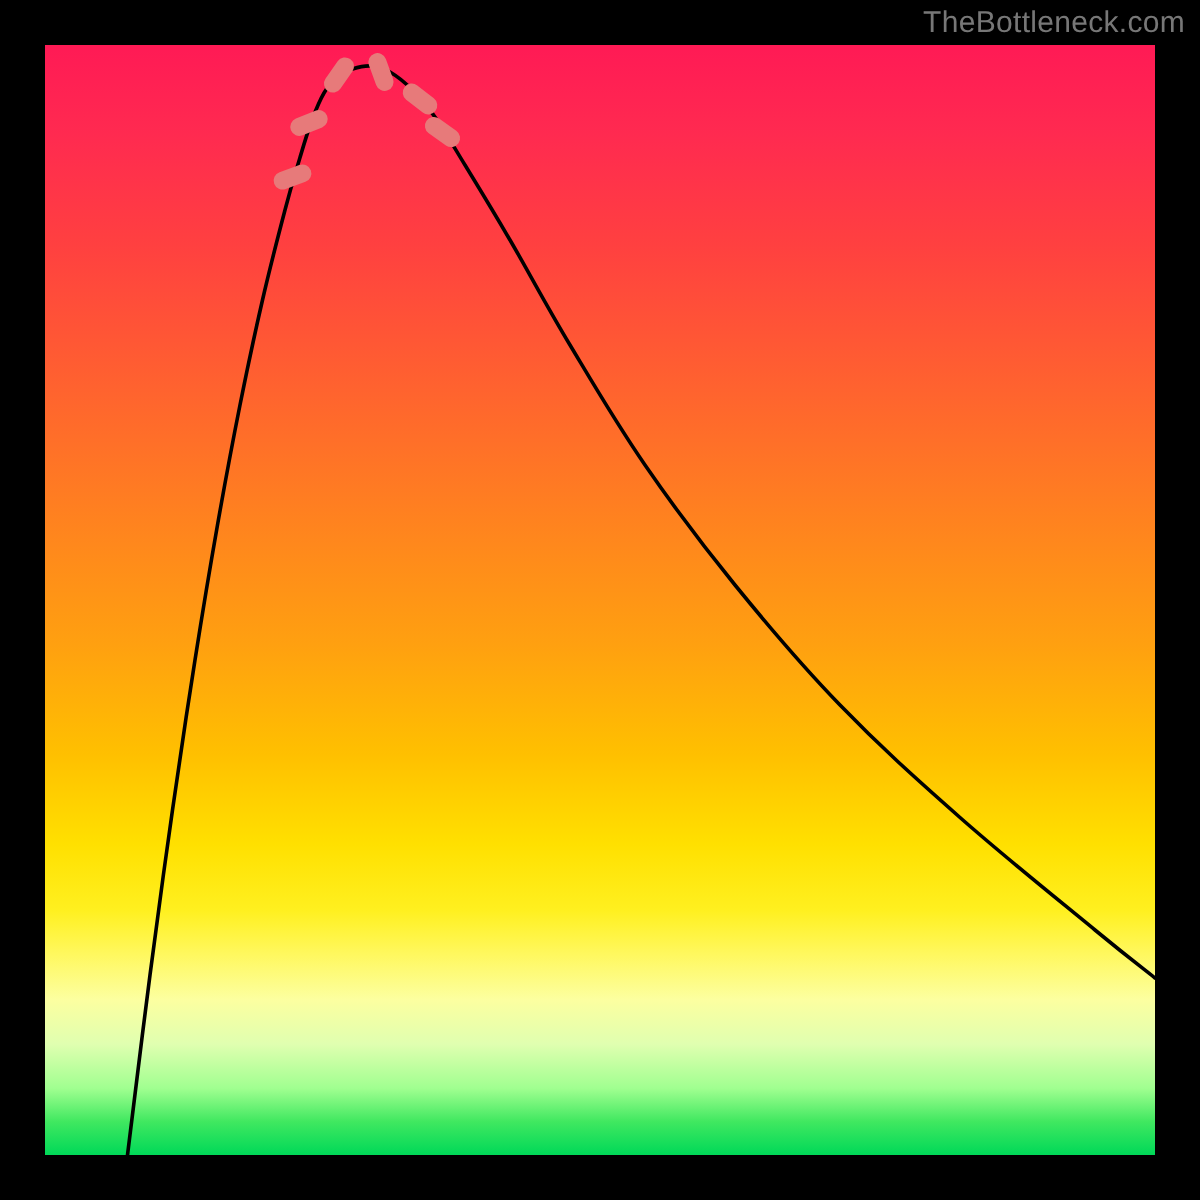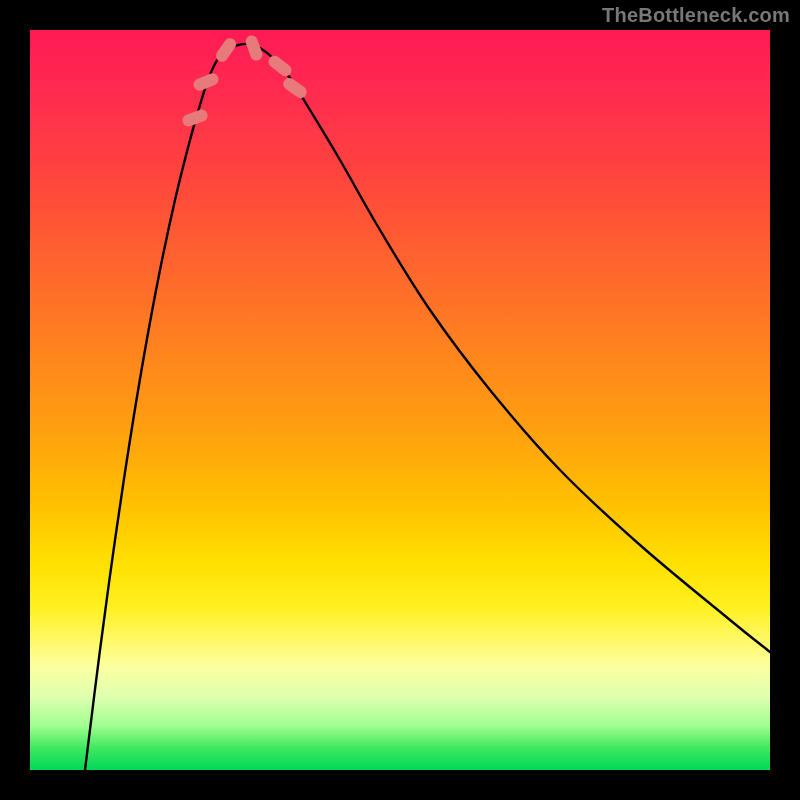--- a/index.html
+++ b/index.html
@@ -47,21 +47,21 @@
     width: 740px;
     height: 740px;
   }
   .watermark {
     position: absolute;
     top: 4px;
     right: 10px;
     color: #777;
     font-size: 20px;
     letter-spacing: 0.2px;
-    font-weight: 700;
+    font-weight: 400;
     margin-left: 48px;
   }
 </style>
 </head>
 <body>
 
 <div class="watermark">TheBottleneck.com</div>
 
 <div class="frame">
   <div class="gradient"></div>

